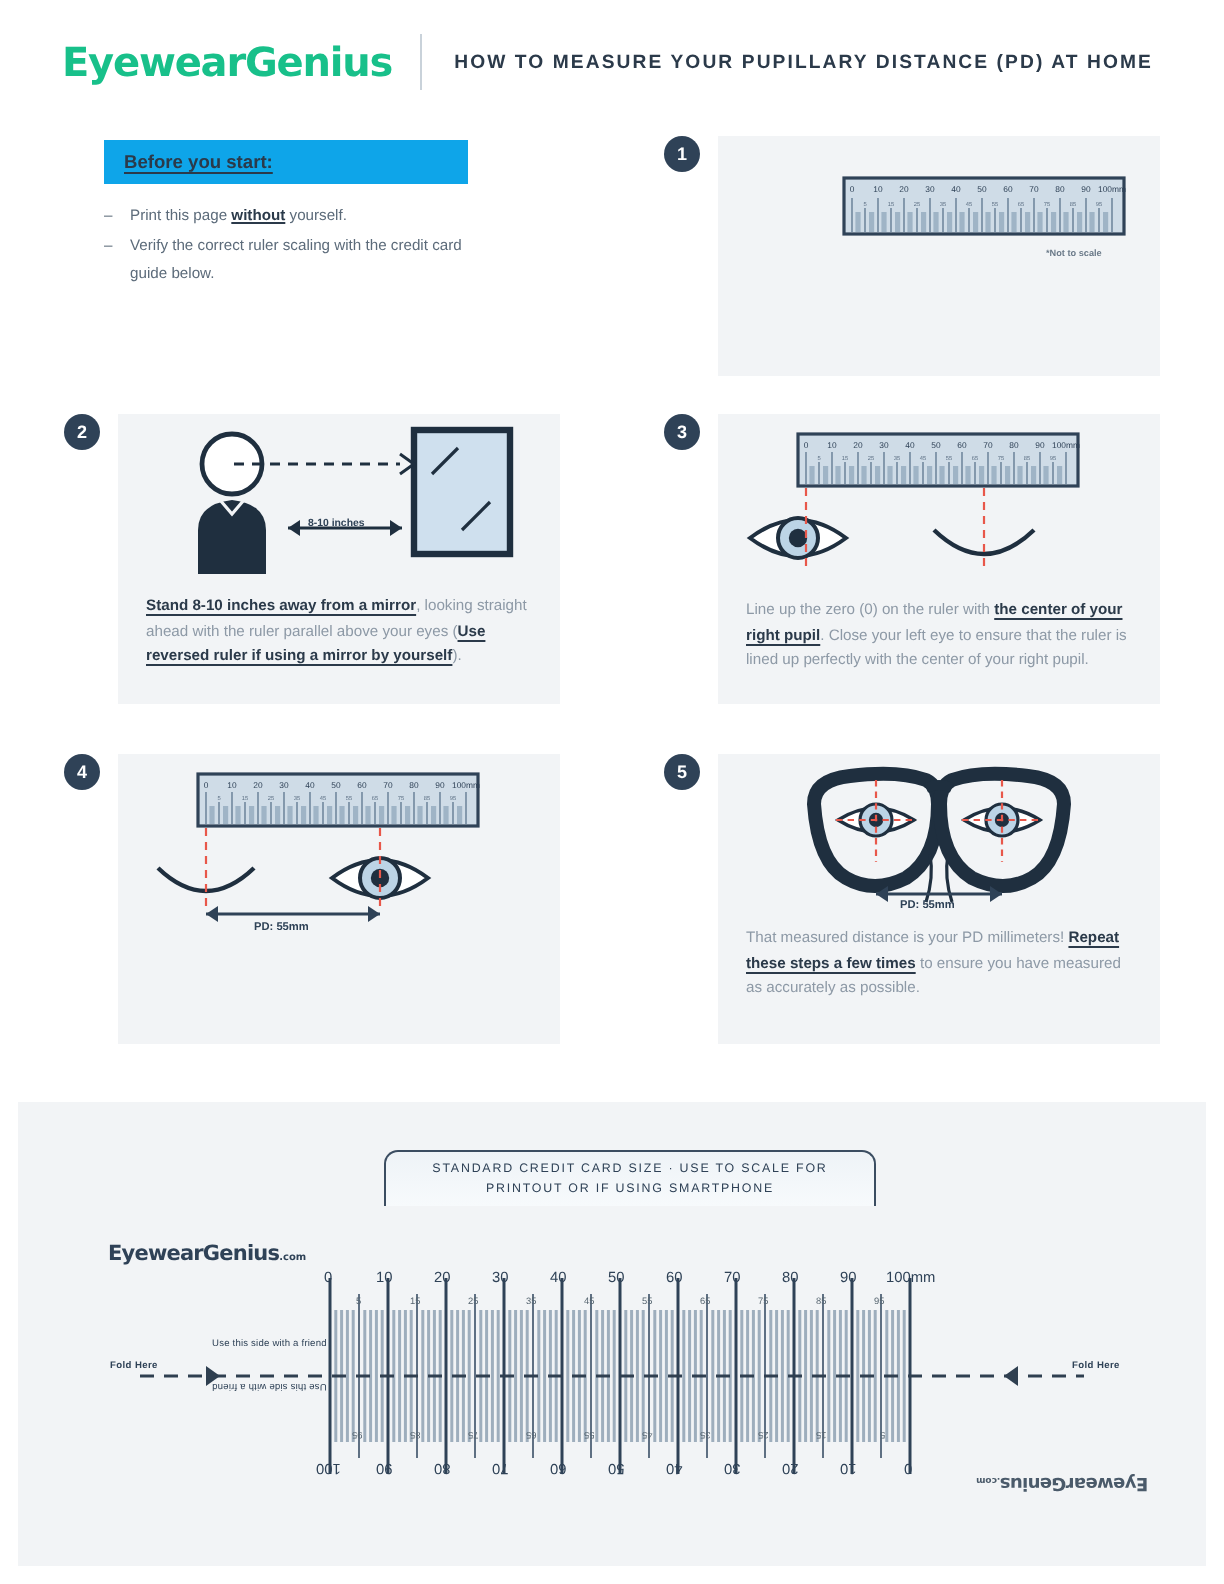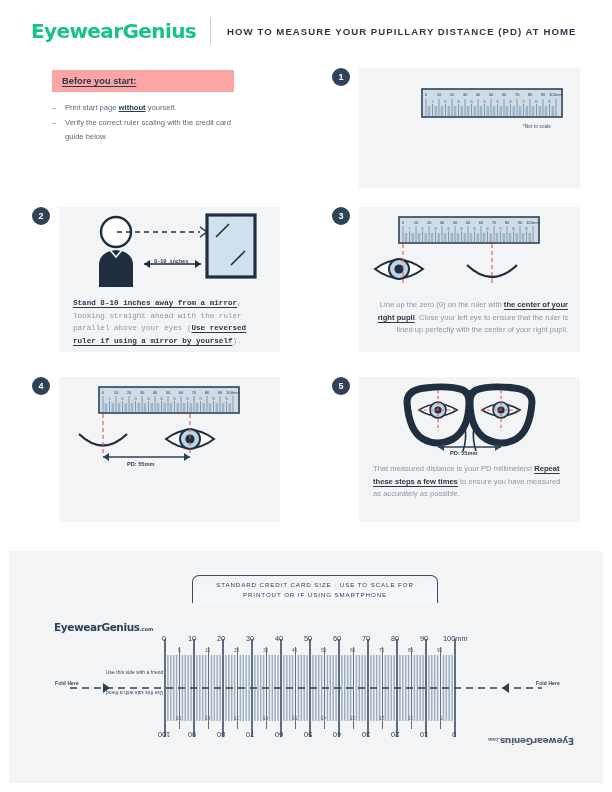--- a/index.html
+++ b/index.html
@@ -29,21 +29,21 @@
   .hdr-title{
     font-size:9.6px;font-weight:bold;letter-spacing:1.05px;
     color:#2b3a4a;white-space:nowrap;
   }
 
   
   .before{
     position:absolute;left:52px;top:70px;width:182px;
   }
   .before-head{
-    background:#fca5a5;
+    background:#0ea5e9;
     padding:6px 8px 6px 10px;
     font-size:9.3px;font-weight:bold;color:#2b3a4a;
     text-decoration:underline;text-underline-offset:2px;
   }
   .before-list{ margin-top:9px; }
   .before-li{
     display:flex;font-size:7.6px;line-height:1.75;color:#5c6b7a;
     margin-bottom:2px;
   }
   .before-dash{ width:13px;flex:none;color:#5c6b7a; }
@@ -152,21 +152,21 @@
   <div class="logo">EyewearGenius</div>
   <div class="hdr-divider"></div>
   <div class="hdr-title">HOW TO MEASURE YOUR PUPILLARY DISTANCE (PD) AT HOME</div>
 </div>
 
 <div class="before">
   <div class="before-head">Before you start:</div>
   <div class="before-list">
     <div class="before-li">
       <span class="before-dash">–</span>
-      <span><span>Print start page </span><b>without</b><span> yourself.</span></span>
+      <span><span>Print this page </span><b>without</b><span> yourself.</span></span>
     </div>
     <div class="before-li">
       <span class="before-dash">–</span>
       <span>Verify the correct ruler scaling with the credit card guide below.</span>
     </div>
   </div>
 </div>
 
 <div class="card" style="left:332px;top:68px;width:248px;height:120px;">
   <div class="badge">1</div>
@@ -245,21 +245,21 @@
           <text x="177.5" y="35">85</text>
         <text x="190.5" y="35">95</text>
       </g>
     </svg>
     <div class="notscale" style="left:164px;top:56px;">*Not to scale</div>
   </div>
 </div>
 
 <div class="card" style="left:32px;top:207px;width:248px;height:145px;">
   <div class="badge">2</div>
-  <div class="panel" style="width:221px;height:145px;font-family:Liberation Mono, monospace;">
+  <div class="panel" style="width:221px;height:145px;">
     <svg width="221" height="88" viewBox="0 0 221 88">
 
       <circle cx="57" cy="25" r="15" fill="#fff" stroke="#1f2f3f" stroke-width="2.4"></circle>
       <path d="M40 80 L40 58 Q40 45 57 43 Q74 45 74 58 L74 80 Z" fill="#1f2f3f"></path>
       <path d="M51 43 L57 50 L63 43" fill="none" stroke="#f2f4f6" stroke-width="1.6"></path>
 
       <rect x="148" y="8" width="48" height="62" fill="#cfe0ee" stroke="#1f2f3f" stroke-width="3.2"></rect>
       <g stroke="#1f2f3f" stroke-width="1.6" fill="none">
         <line x1="157" y1="30" x2="170" y2="17"></line>
         <line x1="172" y1="58" x2="186" y2="44"></line>
@@ -274,21 +274,21 @@
     </svg>
     <div class="inchlabel" style="left:95px;top:52px;">8-10 inches</div>
     <div class="cap" style="top:90px;">
       <b>Stand 8-10 inches away from a mirror</b><span>, looking straight ahead with the ruler parallel above your eyes (</span><b>Use reversed ruler if using a mirror by yourself</b><span>).</span>
     </div>
   </div>
 </div>
 
 <div class="card" style="left:332px;top:207px;width:248px;height:145px;">
   <div class="badge">3</div>
-  <div class="panel" style="width:221px;height:145px;text-align:right;">
+  <div class="panel" style="width:221px;height:145px;">
     <svg width="221" height="92" viewBox="0 0 221 92">
       <rect x="40" y="10" width="140" height="26" fill="#cfdce7" stroke="#2f4257" stroke-width="1.6"></rect>
       <g stroke="#46617d" stroke-width="0.55">
         <line x1="44" y1="19" x2="44" y2="35"></line>
           <line x1="50.5" y1="24" x2="50.5" y2="35"></line>
         <line x1="57" y1="19" x2="57" y2="35"></line>
           <line x1="63.5" y1="24" x2="63.5" y2="35"></line>
         <line x1="70" y1="19" x2="70" y2="35"></line>
           <line x1="76.5" y1="24" x2="76.5" y2="35"></line>
         <line x1="83" y1="19" x2="83" y2="35"></line>

